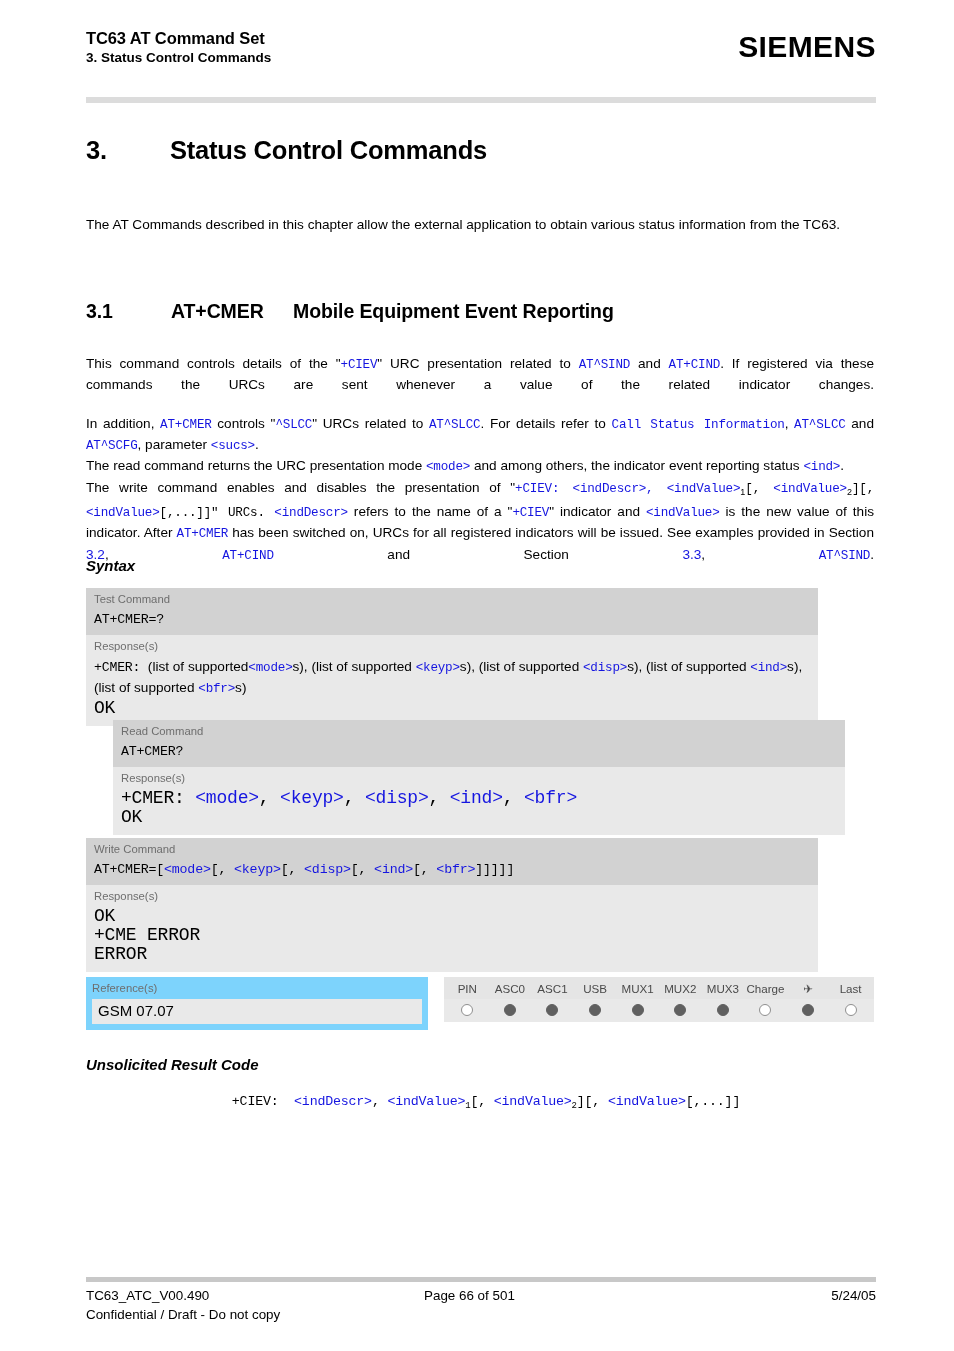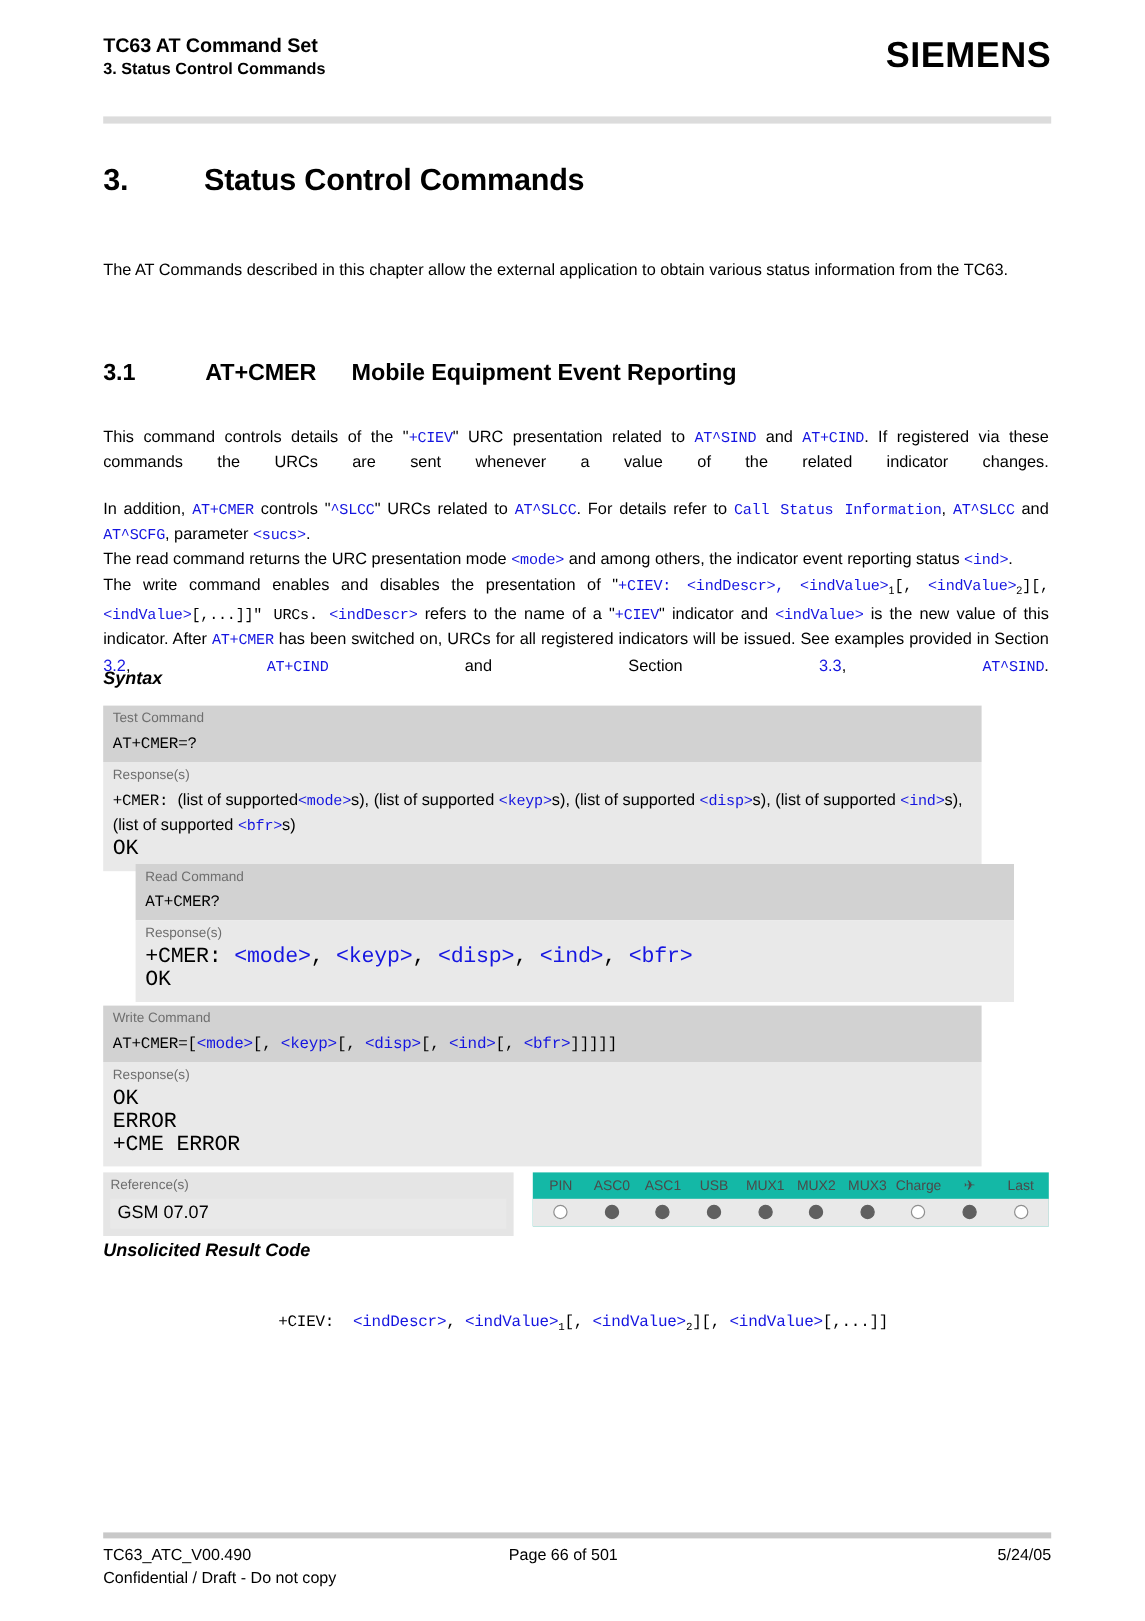--- a/index.html
+++ b/index.html
@@ -117,21 +117,21 @@
   
   .h-syntax {
     position: absolute;
     left: 86px; top: 557px;
     font-size: 15px;
     font-weight: bold;
     font-style: italic;
   }
   .h-urc {
     position: absolute;
-    left: 86px; top: 1034px;
+    left: 86px; top: 1056px;
     font-size: 15px;
     font-weight: bold;
     font-style: italic;
   }
 
   
   .block { position: absolute; left: 86px; width: 732px; }
   .band {
     background: #d2d2d2;
     padding: 4px 8px 5px 8px;
@@ -168,41 +168,41 @@
     font-size: 18px;
     line-height: 19px;
     letter-spacing: -0.2px;
   }
 
   
   .ref-box {
     position: absolute;
     left: 86px; top: 977px;
     width: 330px;
-    background: #e5e5e5;
+    background: #7dd3fc;
     padding: 4px 6px 6px 6px;
   }
   .ref-label {
     font-size: 11.3px;
     color: #6e6e6e;
     line-height: 15px;
   }
   .ref-val {
     background: #e9e9e9;
     font-size: 15px;
     line-height: 22px;
     padding: 1px 6px 2px 6px;
     margin-top: 3px;
   }
 
   .cap-box {
     position: absolute;
     left: 444px; top: 977px;
     width: 430px;
-    background: #14b8a6;
+    background: #e5e5e5;
     padding: 0;
   }
   .cap-head {
     display: flex;
     padding: 3px 2px 2px 2px;
   }
   .cap-head span {
     flex: 1 1 0;
     text-align: center;
     font-size: 11.6px;
@@ -331,22 +331,22 @@
   </div>
 
   <div class="block" style="top:838px;">
     <div class="band">
       <div class="band-label">Write Command</div>
       <div class="band-cmd"><span>AT+CMER=[</span><span class="blue">&lt;mode&gt;</span><span>[, </span><span class="blue">&lt;keyp&gt;</span><span>[, </span><span class="blue">&lt;disp&gt;</span><span>[, </span><span class="blue">&lt;ind&gt;</span><span>[, </span><span class="blue">&lt;bfr&gt;</span><span>]]]]]</span></div>
     </div>
     <div class="resp">
       <div class="resp-label">Response(s)</div>
       <div class="resp-line" style="padding-top:3px;">OK</div>
+      <div class="resp-line">+CME ERROR</div>
       <div class="resp-line">ERROR</div>
-      <div class="resp-line">+CME ERROR</div>
     </div>
   </div>
 
   <div class="ref-box">
     <div class="ref-label">Reference(s)</div>
     <div class="ref-val">GSM 07.07</div>
   </div>
 
   <div class="cap-box">
     <div class="cap-head">

